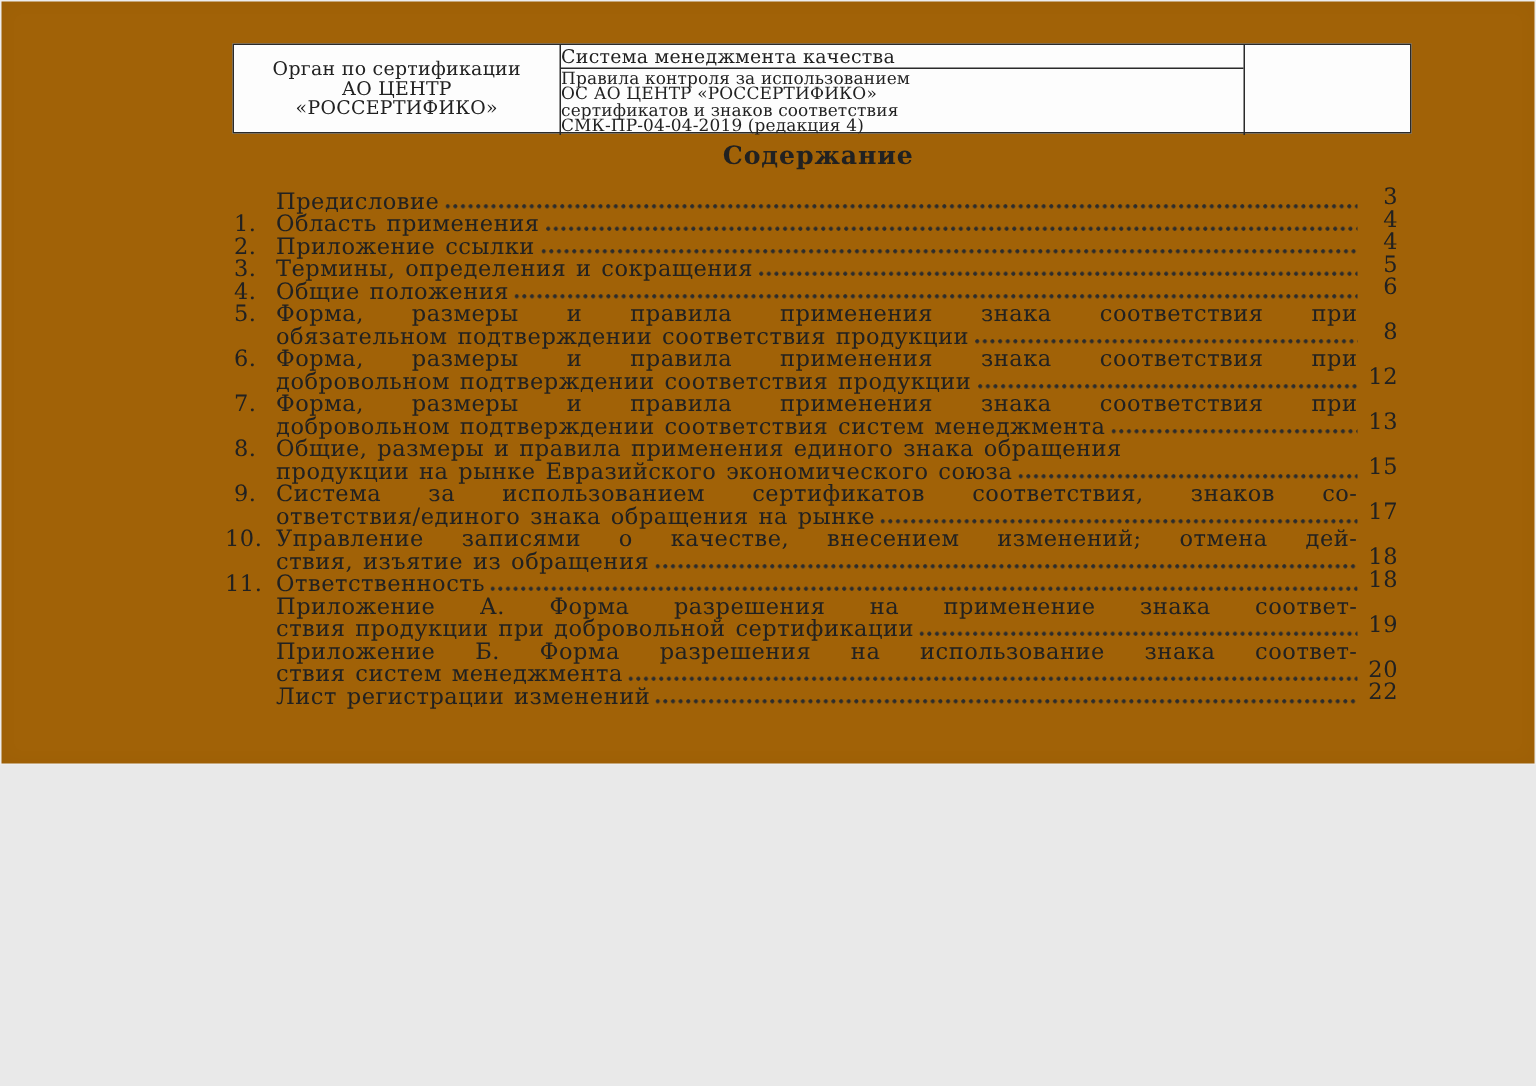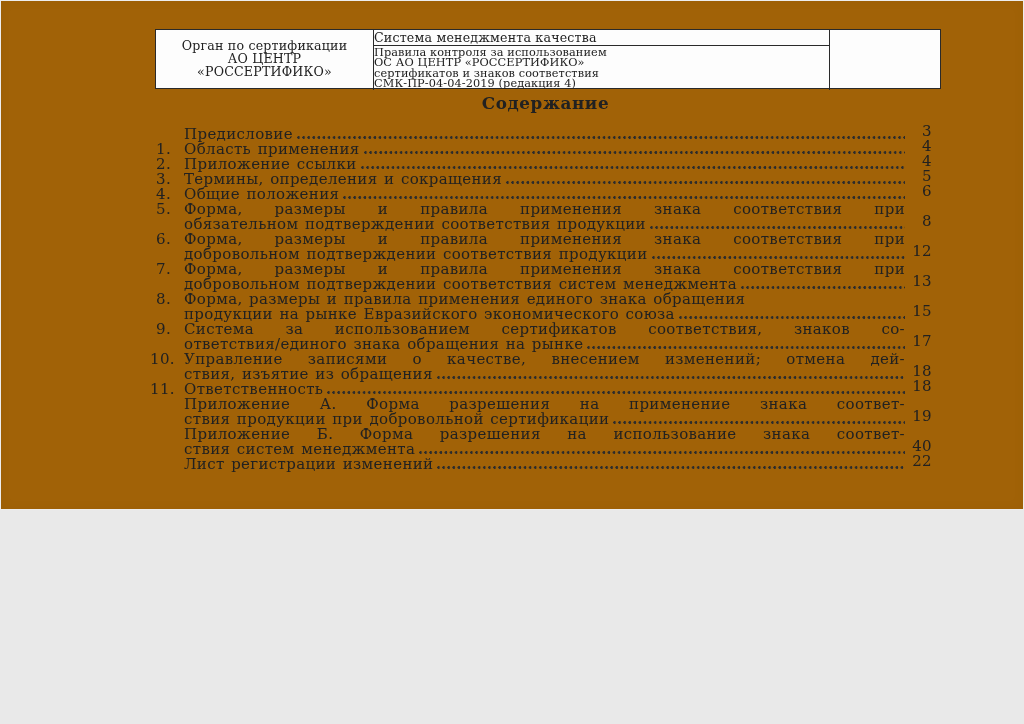--- a/index.html
+++ b/index.html
@@ -262,21 +262,21 @@
         <span class="txt">добровольном подтверждении соответствия систем менеджмента</span>
         <span class="leader"></span>
       </span>
     </span>
     <span class="pnum">13</span>
   </div>
 
   <div class="entry">
     <span class="num">8.</span>
     <span class="econtent">
-      <span class="pre no-justify">Форма, размеры и правила применения единого знака обращения</span>
+      <span class="pre no-justify">Общие, размеры и правила применения единого знака обращения</span>
       <span class="lastline">
         <span class="txt">продукции на рынке Евразийского экономического союза</span>
         <span class="leader"></span>
       </span>
     </span>
     <span class="pnum">15</span>
   </div>
 
   <div class="entry">
     <span class="num">9.</span>
@@ -328,21 +328,21 @@
 
   <div class="entry">
     <span class="num"></span>
     <span class="econtent">
       <span class="pre">Приложение Б. Форма разрешения на использование знака соответ-</span>
       <span class="lastline">
         <span class="txt">ствия систем менеджмента</span>
         <span class="leader"></span>
       </span>
     </span>
-    <span class="pnum">40</span>
+    <span class="pnum">20</span>
   </div>
 
 
   <div class="entry">
     <span class="num"></span>
     <span class="econtent">
 
       <span class="lastline">
         <span class="txt">Лист регистрации изменений</span>
         <span class="leader"></span>

